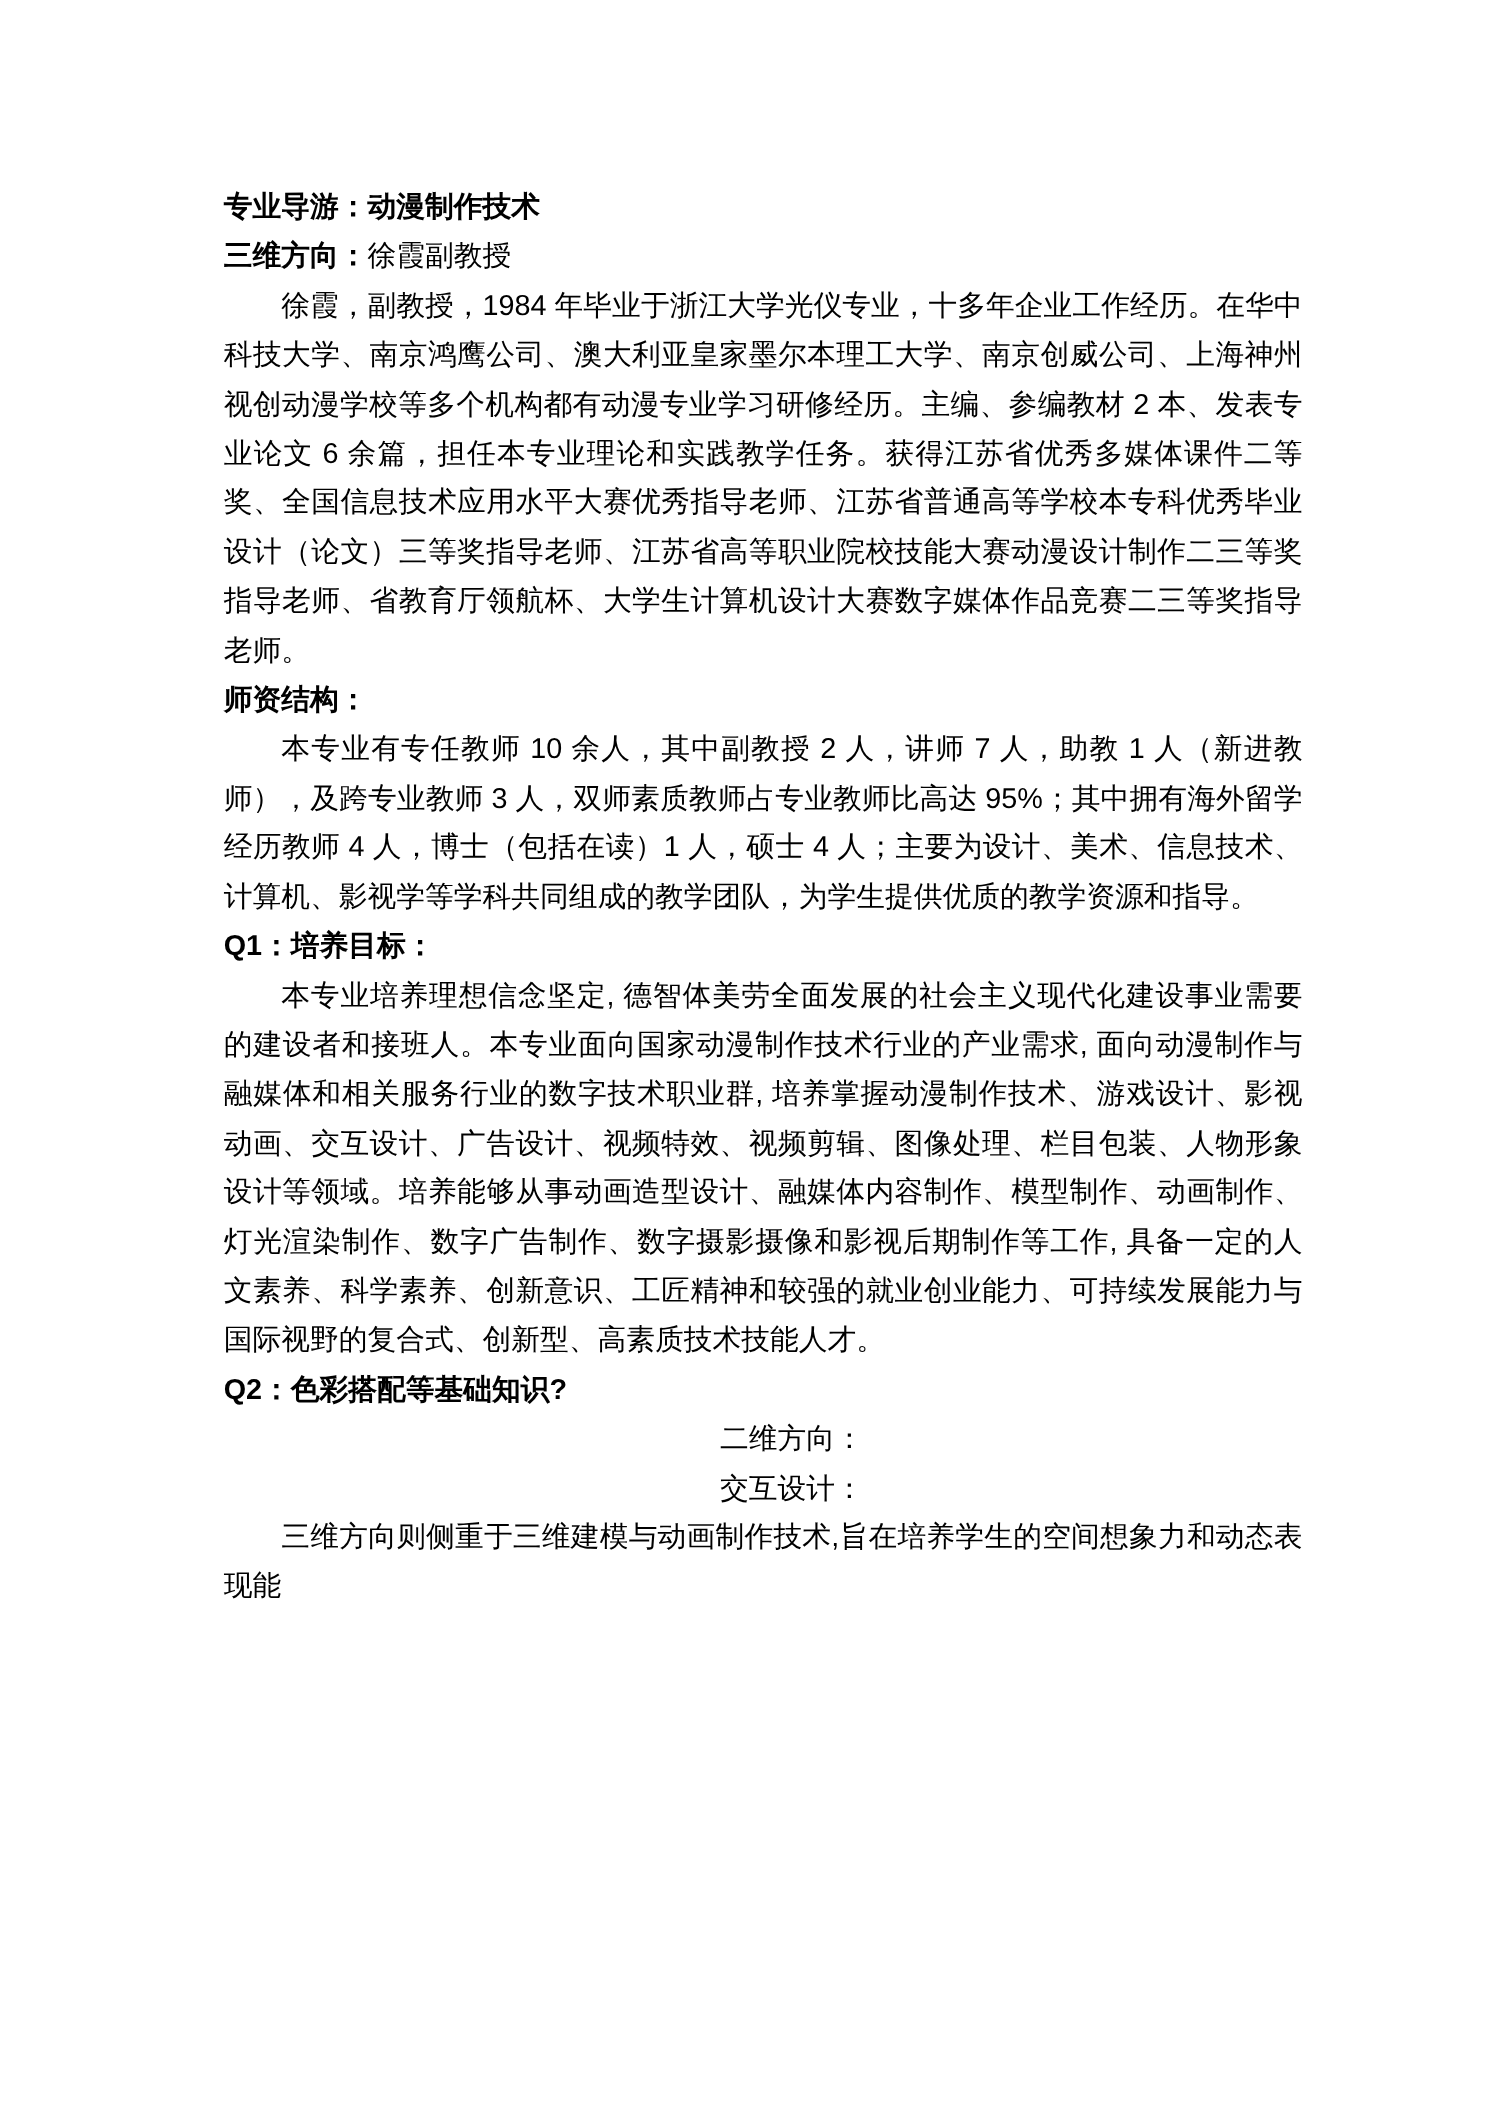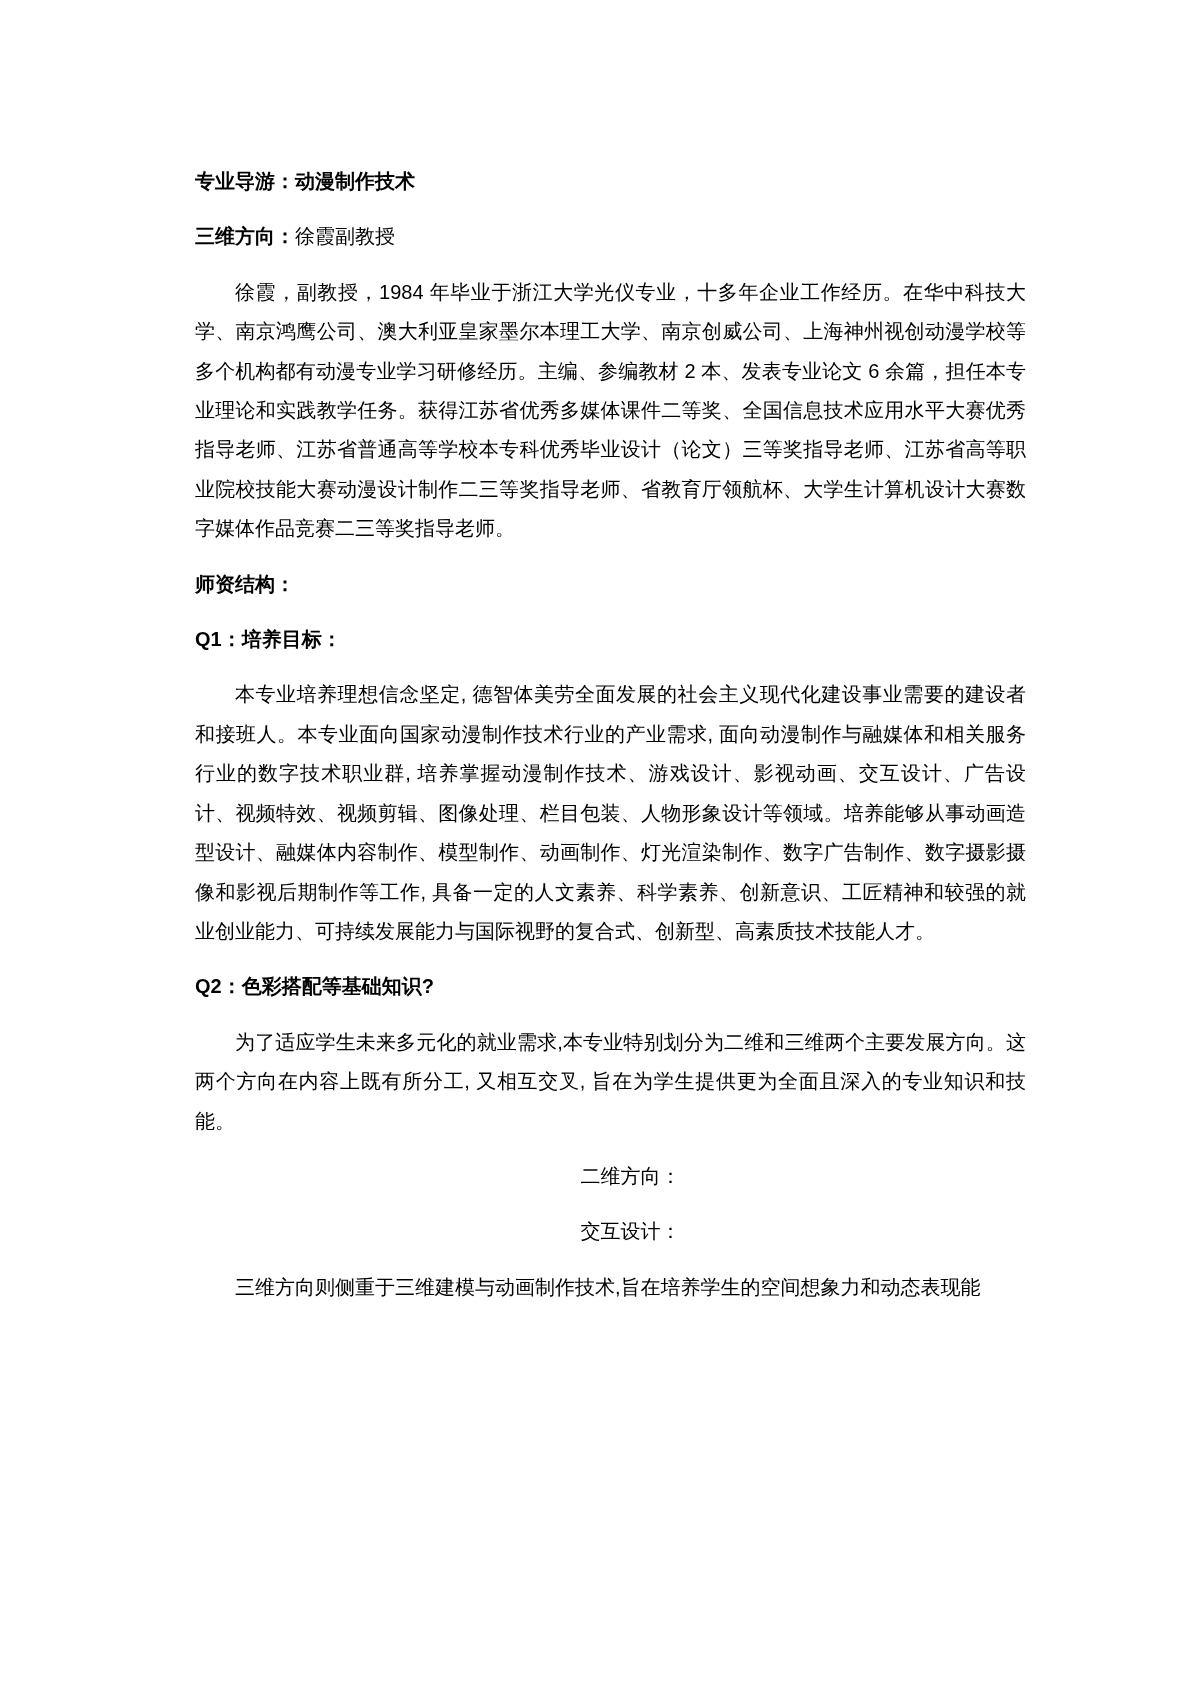--- a/index.html
+++ b/index.html
@@ -16,23 +16,23 @@
     overflow: hidden;
     box-sizing: border-box;
     padding: 146px 149px 0 179px;
     font-family: "Liberation Sans", "DejaVu Sans", sans-serif;
     font-size: 21.5px;
     line-height: 39.4px;
     color: #000000;
     text-align: justify;
   }
   .page p, .page h1, .page h2 {
-    margin: 16px;
+    margin: 0;
     padding: 0;
-    font-size: 20px;
+    font-size: 23px;
     line-height: 39.4px;
   }
   .doc-heading {
     font-weight: 700;
     text-align: left;
   }
   .labeled-line {
     text-align: left;
   }
   .labeled-line .label {
@@ -56,28 +56,28 @@
   <h1 class="doc-heading">专业导游：动漫制作技术</h1>
 
   <p class="labeled-line">
     <span class="label">三维方向：</span><span>徐霞副教授</span>
   </p>
 
   <p class="body-para">徐霞，副教授，1984 年毕业于浙江大学光仪专业，十多年企业工作经历。在华中科技大学、南京鸿鹰公司、澳大利亚皇家墨尔本理工大学、南京创威公司、上海神州视创动漫学校等多个机构都有动漫专业学习研修经历。主编、参编教材 2 本、发表专业论文 6 余篇，担任本专业理论和实践教学任务。获得江苏省优秀多媒体课件二等奖、全国信息技术应用水平大赛优秀指导老师、江苏省普通高等学校本专科优秀毕业设计（论文）三等奖指导老师、江苏省高等职业院校技能大赛动漫设计制作二三等奖指导老师、省教育厅领航杯、大学生计算机设计大赛数字媒体作品竞赛二三等奖指导老师。</p>
 
   <h2 class="doc-heading">师资结构：</h2>
 
+  <p class="body-para">本专业有专任教师 10 余人，其中副教授 2 人，讲师 7 人，助教 1 人（新进教师），及跨专业教师 3 人，双师素质教师占专业教师比高达 95%；其中拥有海外留学经历教师 4 人，博士（包括在读）1 人，硕士 4 人；主要为设计、美术、信息技术、计算机、影视学等学科共同组成的教学团队，为学生提供优质的教学资源和指导。</p>
 
   <h2 class="doc-heading">Q1：培养目标：</h2>
 
   <p class="body-para">本专业培养理想信念坚定, 德智体美劳全面发展的社会主义现代化建设事业需要的建设者和接班人。本专业面向国家动漫制作技术行业的产业需求, 面向动漫制作与融媒体和相关服务行业的数字技术职业群, 培养掌握动漫制作技术、游戏设计、影视动画、交互设计、广告设计、视频特效、视频剪辑、图像处理、栏目包装、人物形象设计等领域。培养能够从事动画造型设计、融媒体内容制作、模型制作、动画制作、灯光渲染制作、数字广告制作、数字摄影摄像和影视后期制作等工作, 具备一定的人文素养、科学素养、创新意识、工匠精神和较强的就业创业能力、可持续发展能力与国际视野的复合式、创新型、高素质技术技能人才。</p>
 
   <h2 class="doc-heading">Q2：色彩搭配等基础知识?</h2>
 
-  <p class="body-para">为了适应学生未来多元化的就业需求,本专业特别划分为二维和三维两个主要发展方向。这两个方向在内容上既有所分工, 又相互交叉, 旨在为学生提供更为全面且深入的专业知识和技能。</p>
 
   <p class="sub-heading">二维方向：</p>
 
 
   <p class="sub-heading">交互设计：</p>
 
   <p class="body-para">三维方向则侧重于三维建模与动画制作技术,旨在培养学生的空间想象力和动态表现能</p>
 
 </main>
 

